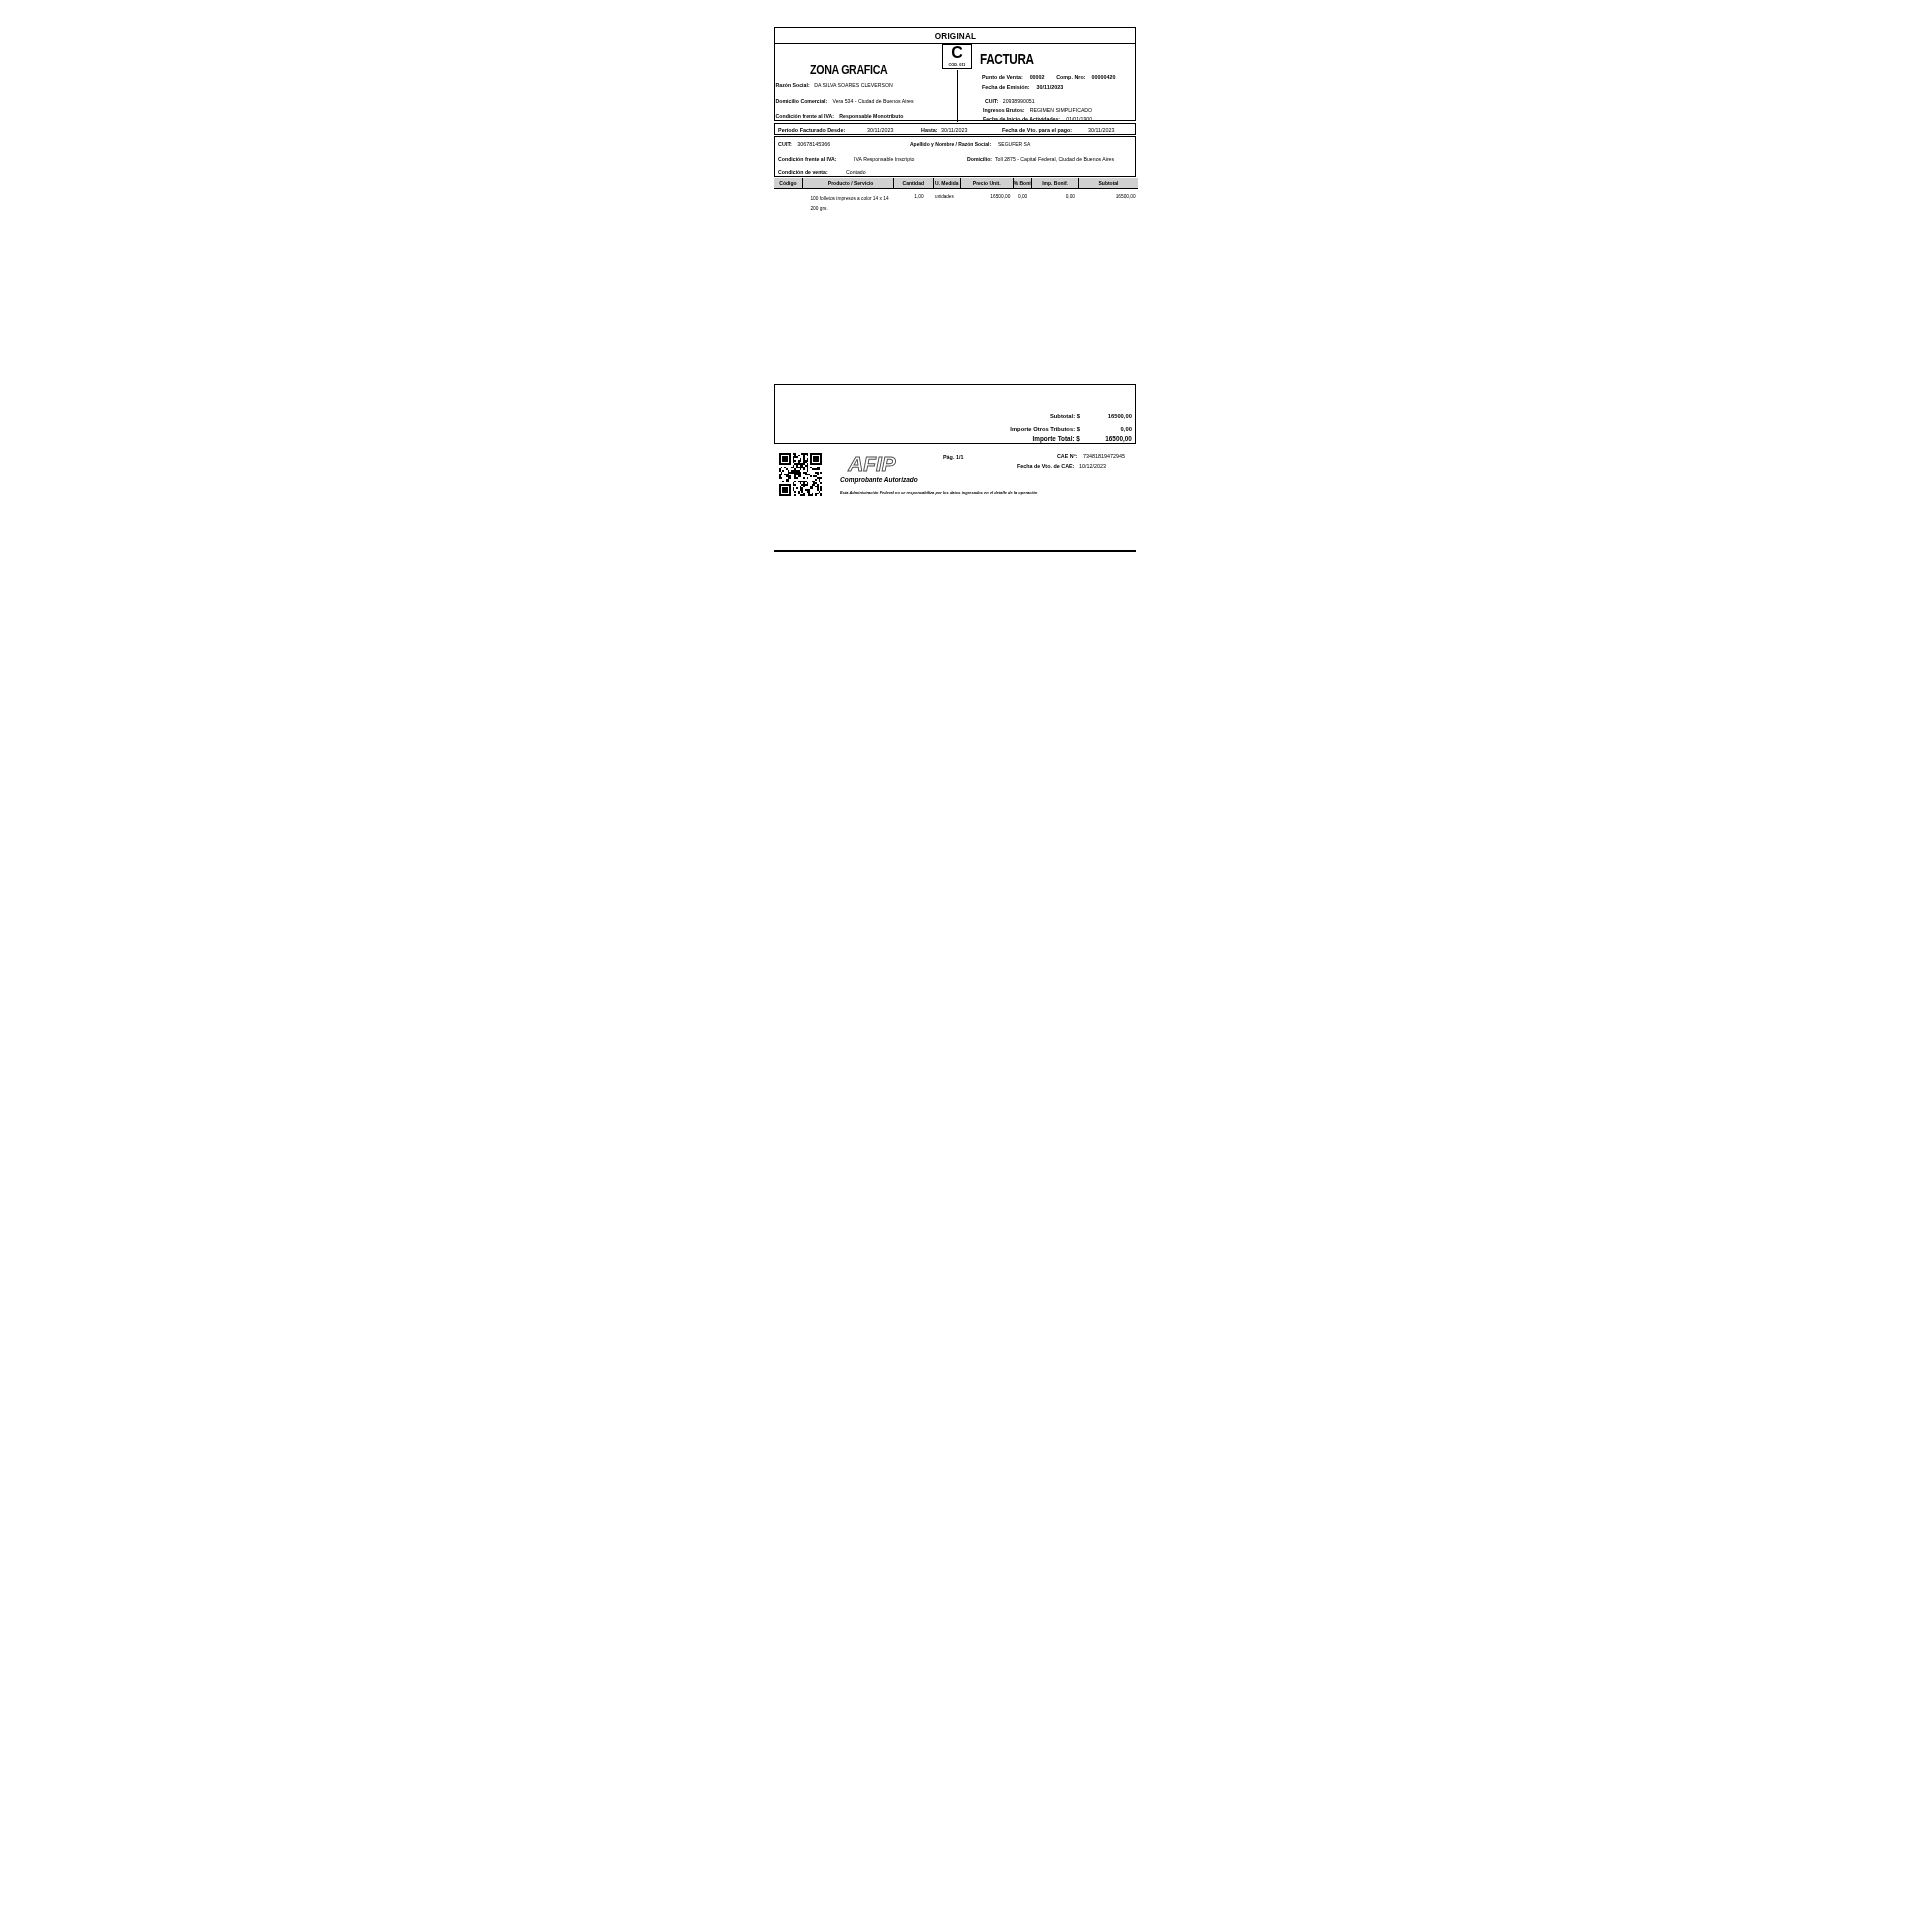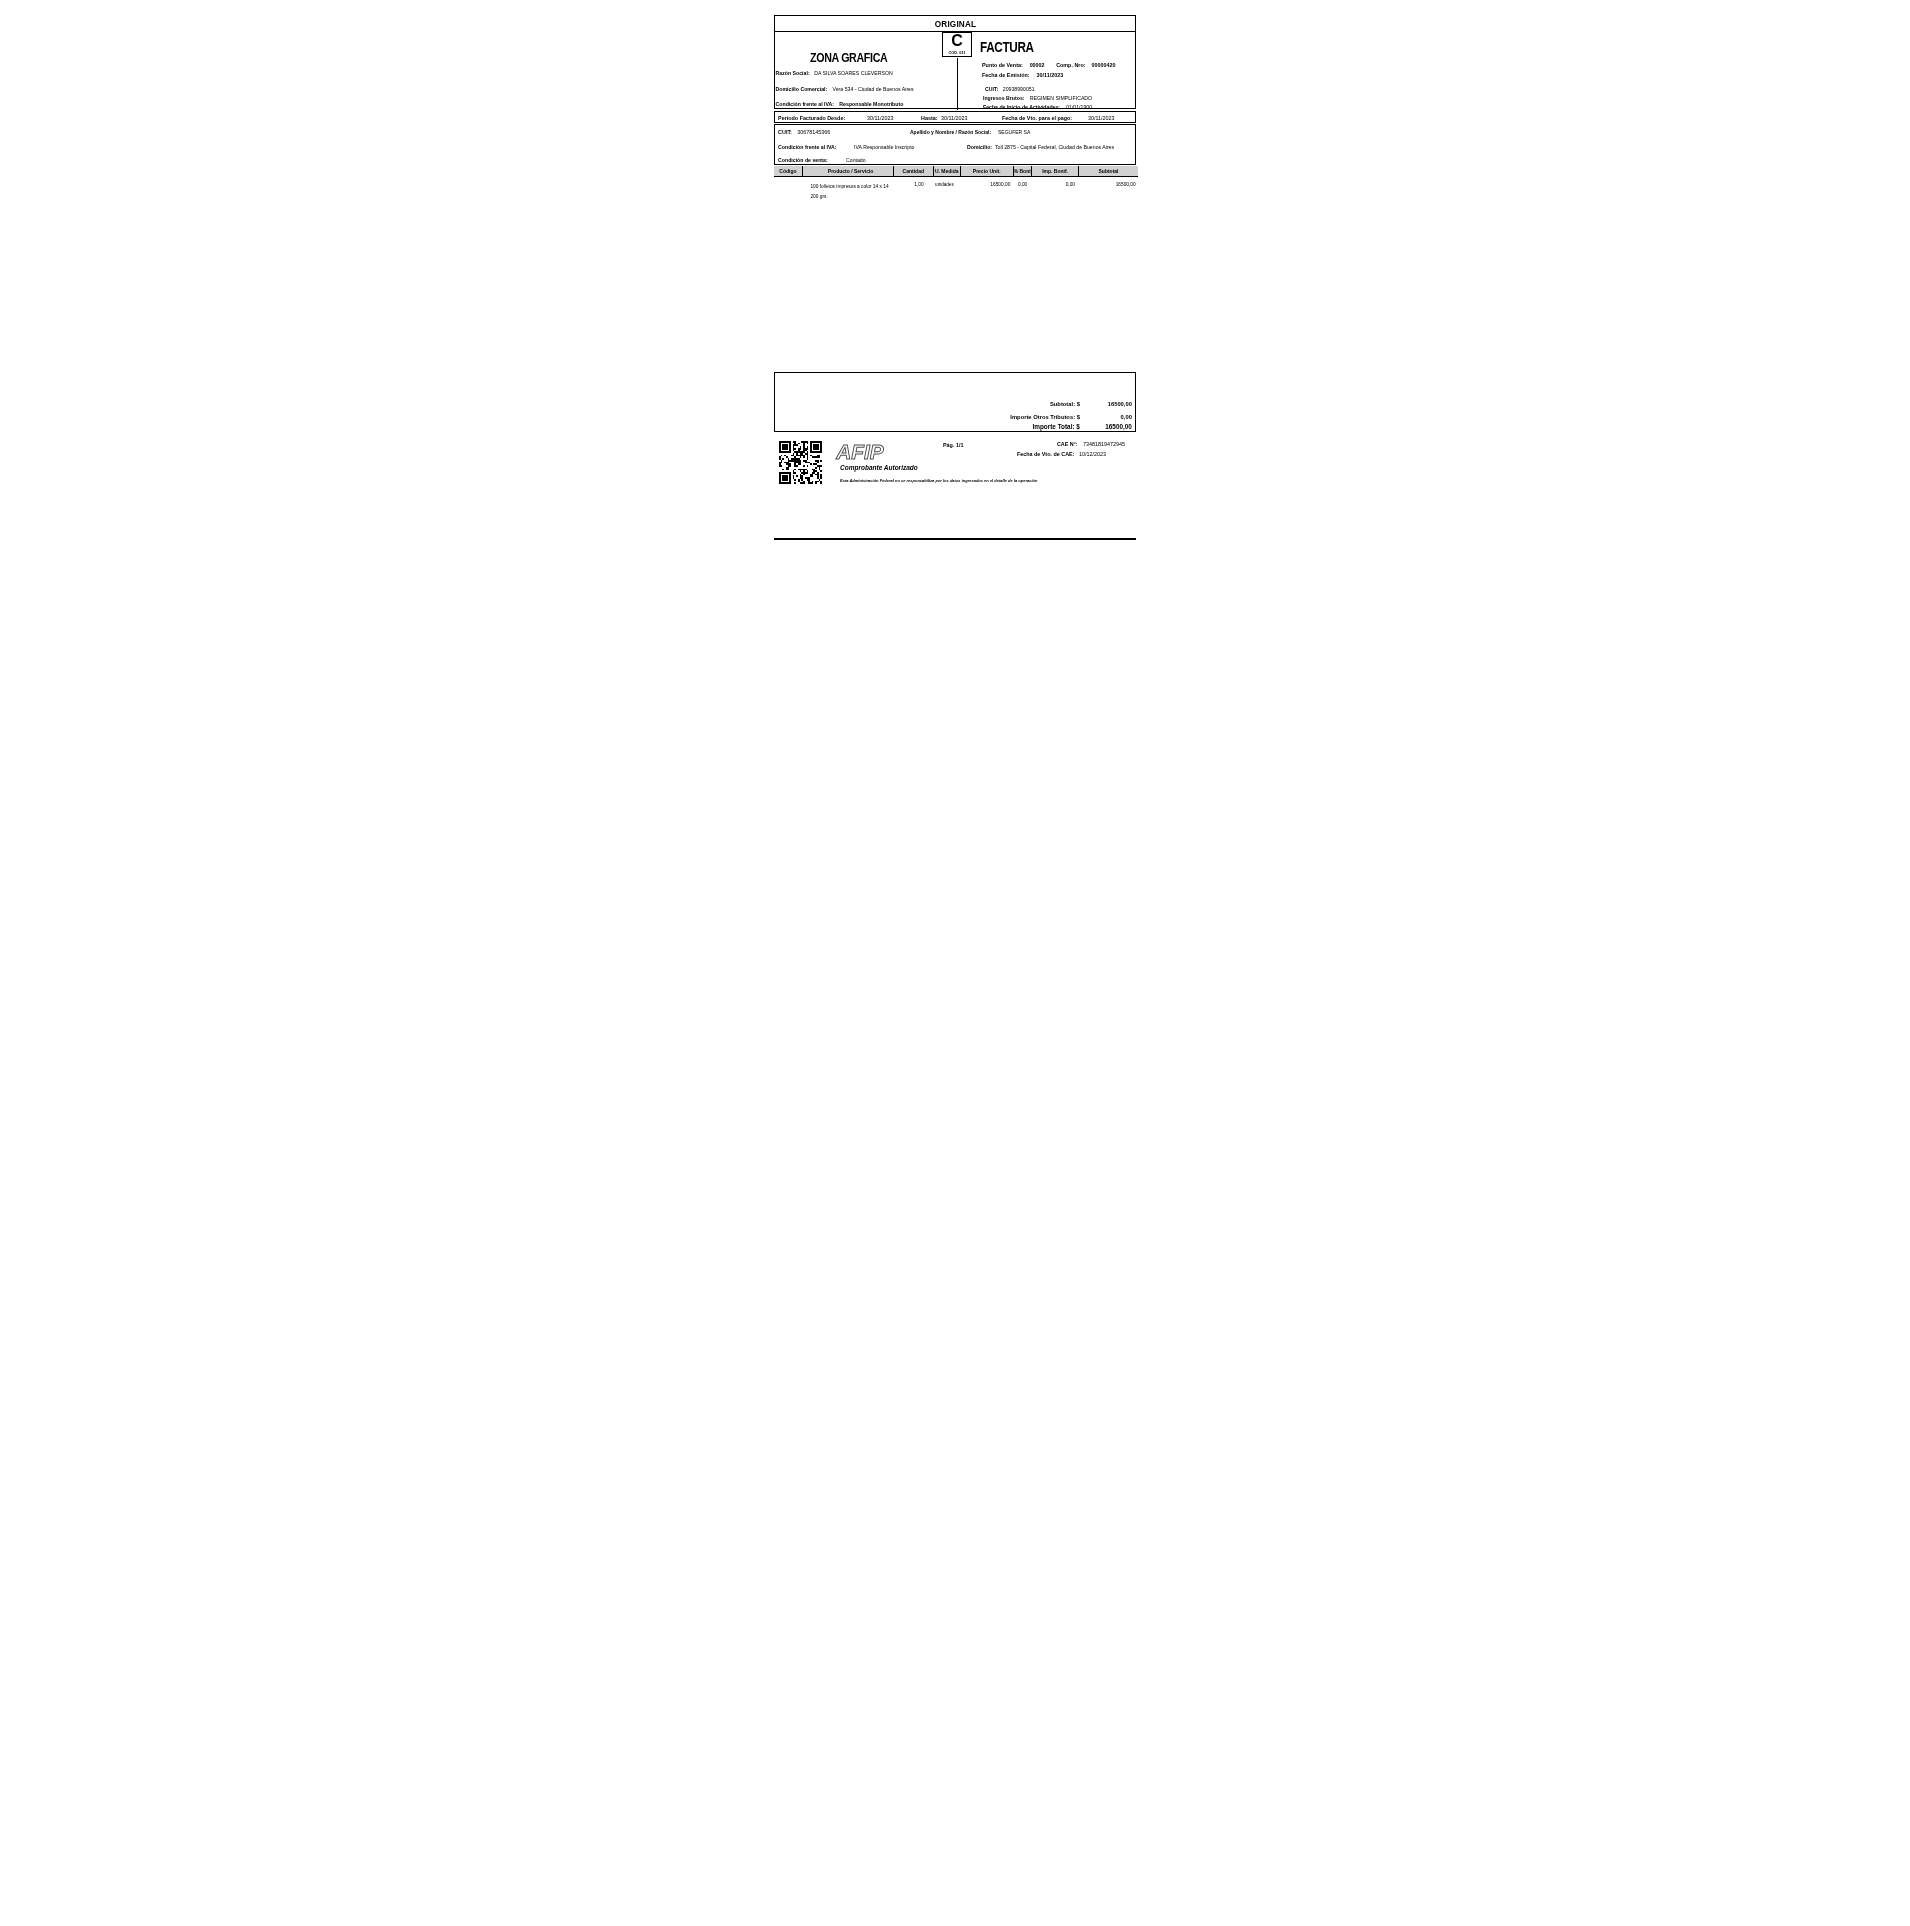--- a/index.html
+++ b/index.html
@@ -1,17 +1,17 @@
 <!DOCTYPE html>
 <html style="font-size:6.2px"><head>
 <meta charset="utf-8">
 <style>
   html,body{margin:0;padding:0;background:#ffffff;}
   body{font-family:"Liberation Sans", sans-serif; color:#000;}
-  .page{position:relative;width:382px;height:541px;margin:0 auto;background:#fff;overflow:hidden;}
+  .page{position:relative;width:382px;height:541px;margin:12px auto;background:#fff;overflow:hidden;}
   .abs{position:absolute;}
   .lbl{font-weight:bold;}
   .box{position:absolute;border:0.8px solid #000;box-sizing:border-box;background:#fff;}
   
   .band-original{left:10px;top:14.6px;width:362px;height:17.7px;text-align:center;}
   .original-text{display:inline-block;margin-top:3.1px;font-size:8.9px;font-weight:bold;transform:scaleX(.92);letter-spacing:0.2px;}
   
   .header-box{left:10px;top:32px;width:362px;height:77px;border-top:none;}
   .cbox{left:178px;top:32px;width:30px;height:25.4px;text-align:center;z-index:3;}
   .cbox .c-letter{display:block;font-size:16px;font-weight:bold;line-height:16px;margin-top:0.4px;}
@@ -43,21 +43,21 @@
   .num-r{text-align:right;}
   .pad24{padding-right:9.2px;} .pad6{padding-right:2.3px;} .pad10{padding-right:3.9px;} .pad8{padding-right:3.1px;}
   .medida-cell{padding-left:2.3px;font-size:4.6px;}
   
   .totals-box{left:10px;top:372px;width:362px;height:60px;border-width:1.2px;}
   .t-row{position:absolute;right:3.1px;display:flex;font-weight:bold;font-size:5.8px;}
   .t-row .t-val{width:52px;text-align:right;}
   .t-row.big{font-size:6.4px;}
   
   .qr{left:15.4px;top:441px;width:43px;height:43px;}
-  .afip-logo{left:72px;top:442px;width:62px;height:20px;}
+  .afip-logo{left:84px;top:442px;width:62px;height:20px;}
   .autorizado{left:76px;top:464px;font-size:6.5px;font-weight:bold;font-style:italic;}
   .disclaimer{left:76px;top:478px;font-size:4px;font-weight:bold;font-style:italic;white-space:nowrap;}
   .pag{left:179px;top:442px;font-size:5.4px;font-weight:bold;}
   .cae-line{position:absolute;font-size:5.4px;white-space:nowrap;}
   .cae1{top:441px;right:21px;}
   .cae2{top:451px;right:40px;}
   .bottom-bar{left:10px;top:538px;width:362px;height:2.3px;background:#000;}
 </style>
 </head>
 <body>

